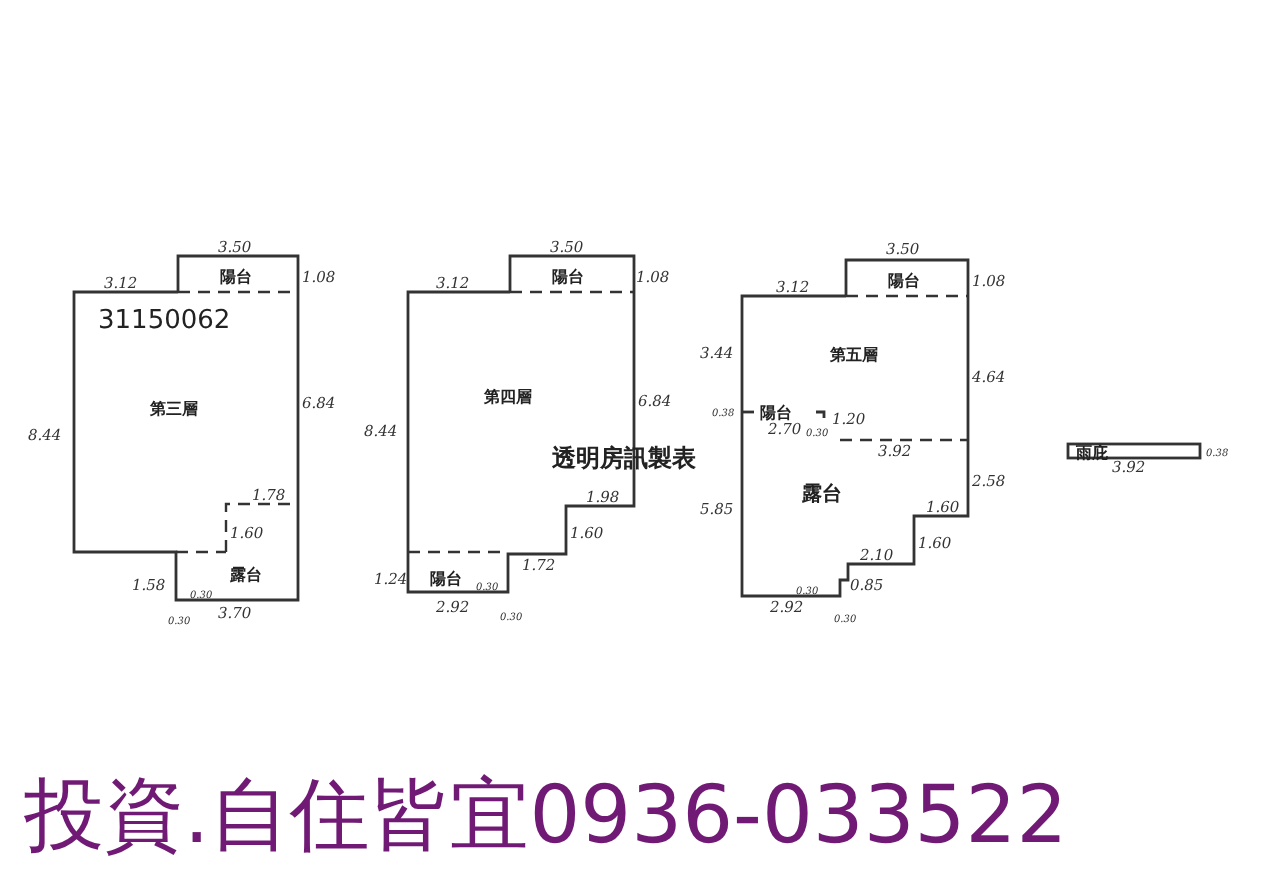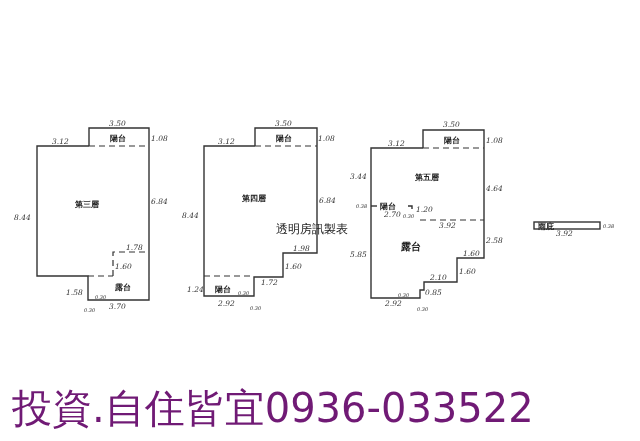--- a/index.html
+++ b/index.html
@@ -5,21 +5,21 @@
   html, body { margin: 0; padding: 0; background: #ffffff; }
   body { width: 640px; height: 441px; position: relative; overflow: hidden; font-family: "DejaVu Sans", sans-serif; }
   #plans { position: absolute; left: 0; top: 0; width: 640px; height: 441px; }
   .wall { fill: none; stroke: #333; stroke-width: 1.4; }
   .dash { fill: none; stroke: #333; stroke-width: 1.2; stroke-dasharray: 6 4; }
   .dim { font-family: "DejaVu Serif", serif; font-style: italic; font-size: 7.5px; fill: #333; }
   .dim-sm { font-family: "DejaVu Serif", serif; font-style: italic; font-size: 5px; fill: #333; }
   .room { font-family: "DejaVu Serif", serif; font-weight: bold; font-size: 10px; fill: #222; }
   .room-sm { font-family: "DejaVu Serif", serif; font-weight: bold; font-size: 8px; fill: #222; }
   .case-info { position: absolute; left: 49px; top: 152px; font-family: "DejaVu Sans", sans-serif; font-size: 13px; line-height: 18px; color: #222; }
-  .watermark { position: absolute; left: 276px; top: 221px; font-family: "DejaVu Sans", sans-serif; font-size: 12px; color: #222; }
+  .watermark { position: absolute; left: 276px; top: 221px; font-family: "DejaVu Sans", sans-serif; font-size: 12px; color: #222; font-weight: bold; }
   .banner { position: absolute; left: 12px; top: 380px; font-family: "DejaVu Sans", sans-serif; font-weight: normal; font-size: 40px; letter-spacing: 0px; color: #701a75; white-space: nowrap; line-height: 56px; }
 </style>
 </head>
 <body>
 
 <svg id="plans" viewBox="0 0 640 441" xmlns="http://www.w3.org/2000/svg">
 
   <g>
     <polyline class="wall" points="89,146 89,128 149,128 149,300 88,300 88,276 37,276 37,146 89,146"></polyline>
     <line class="dash" x1="89" y1="146" x2="149" y2="146"></line>
@@ -95,17 +95,18 @@
 
   <g>
     <rect class="wall" x="534" y="222" width="66" height="7"></rect>
     <text class="room-sm" x="538" y="229">雨庇</text>
     <text class="dim-sm" x="603" y="228">0.38</text>
     <text class="dim" x="556" y="236">3.92</text>
   </g>
 </svg>
 
 <div class="case-info">
+  <div>31150062</div>
 </div>
 
 <div class="watermark">透明房訊製表</div>
 
 <div class="banner">投資.自住皆宜0936-033522</div>
 
 </body></html>

